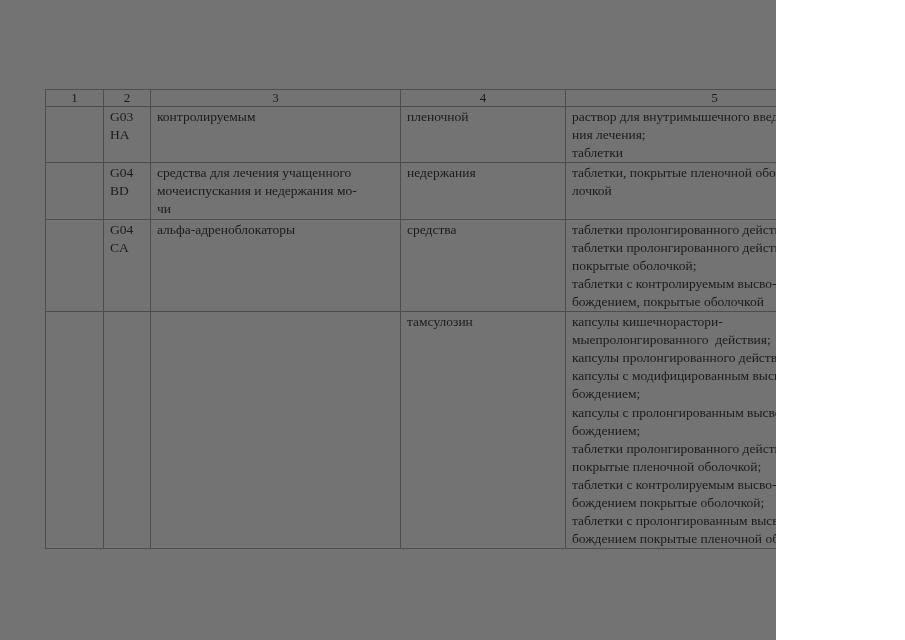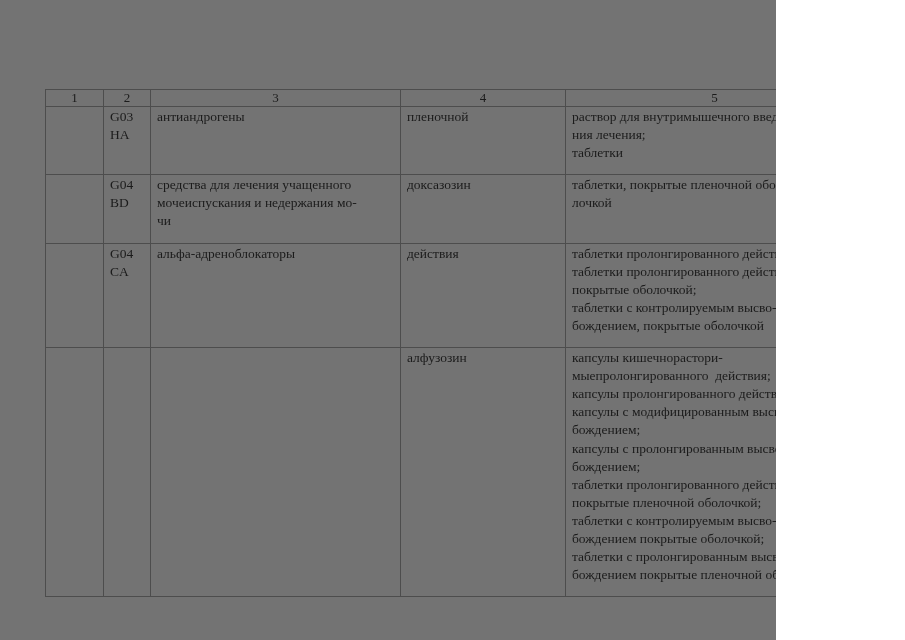--- a/index.html
+++ b/index.html
@@ -35,21 +35,21 @@
   .doc-table col.c1 { width: 58px; }
   .doc-table col.c2 { width: 47px; }
   .doc-table col.c3 { width: 250px; }
   .doc-table col.c4 { width: 165px; }
   .doc-table col.c5 { width: 298px; }
   .doc-table th, .doc-table td {
     border: 1px solid #4d4d4d;
     vertical-align: top;
     font-size: 13.5px;
     line-height: 18.1px;
-    padding: 1px 4px 12px 6px;
+    padding: 1px 4px 0 6px;
     white-space: pre-wrap;
     overflow: hidden;
     color: #1b1b1b;
   }
   .doc-table th {
     font-weight: normal;
     text-align: center;
     font-size: 13px;
     height: 16px;
     line-height: 16px;
@@ -82,58 +82,58 @@
         <th>2</th>
         <th>3</th>
         <th>4</th>
         <th>5</th>
       </tr>
 
       <tr class="row-1">
         <td></td>
         <td>G03
 HA</td>
-        <td>антиандрогены</td>
+        <td>контролируемым</td>
         <td>пленочной</td>
         <td>раствор для внутримышечного введе-
 ния лечения;
 таблетки</td>
       </tr>
 
       <tr class="row-2">
         <td></td>
         <td>G04
 BD</td>
         <td>средства для лечения учащенного
 мочеиспускания и недержания мо-
 чи</td>
-        <td>доксазозин</td>
+        <td>недержания</td>
         <td>таблетки, покрытые пленочной обо-
 лочкой</td>
       </tr>
 
       <tr class="row-3">
         <td></td>
         <td>G04
 CA</td>
         <td>альфа-адреноблокаторы</td>
-        <td>действия</td>
+        <td>средства</td>
         <td>таблетки пролонгированного действия;
 таблетки пролонгированного действия,
 покрытые оболочкой;
 таблетки с контролируемым высво-
 бождением, покрытые оболочкой</td>
       </tr>
 
 
       <tr class="row-5">
         <td></td>
         <td></td>
         <td></td>
-        <td>алфузозин</td>
+        <td>тамсулозин</td>
         <td>капсулы кишечнорастори-
 мыепролонгированного  действия;
 капсулы пролонгированного действия;
 капсулы с модифицированным высво-
 бождением;
 капсулы с пролонгированным высво-
 бождением;
 таблетки пролонгированного действия,
 покрытые пленочной оболочкой;
 таблетки с контролируемым высво-

